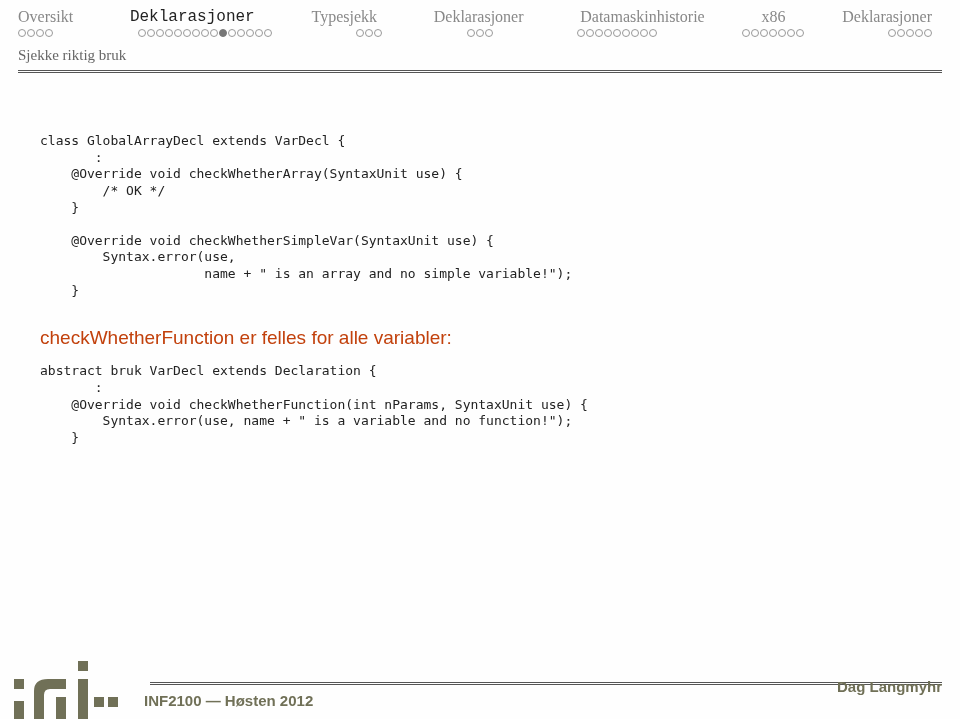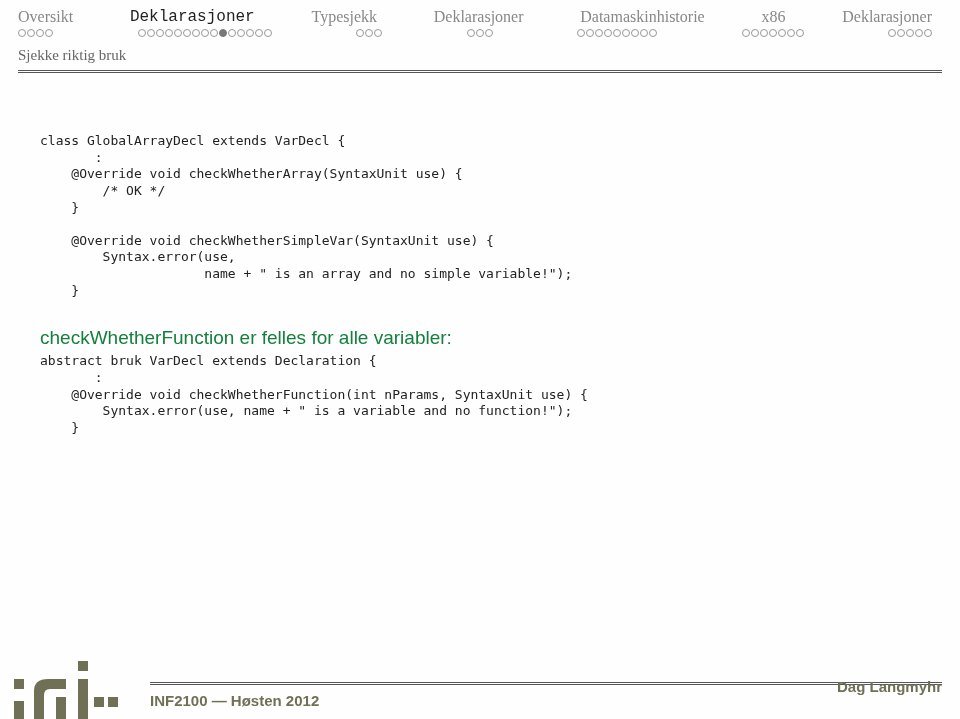--- a/index.html
+++ b/index.html
@@ -70,22 +70,22 @@
     font-family: 'Lucida Sans Typewriter', 'Lucida Console', Consolas, monospace;
     font-size: 13px;
     line-height: 1.28;
     color: #222;
     white-space: pre;
     margin-bottom: 28px;
   }
   .description {
     font-family: 'Lucida Sans', 'Lucida Grande', Arial, sans-serif;
     font-size: 19px;
-    color: #15803d;
-    margin-bottom: 4px;
+    color: #c2410c;
+    margin-bottom: 14px;
   }
   .footer {
     position: absolute;
     bottom: 0;
     left: 0;
     right: 0;
     height: 64px;
   }
   .logo {
     position: absolute;
@@ -101,21 +101,21 @@
     position: absolute;
     left: 150px;
     right: 18px;
     bottom: 34px;
     border-top: 1px solid #555;
     border-bottom: 1px solid #555;
     height: 3px;
   }
   .footer-left {
     position: absolute;
-    left: 150px;
+    left: 144px;
     bottom: 10px;
     font-family: 'Lucida Sans', 'Lucida Grande', Arial, sans-serif;
     font-size: 15px;
     color: #707057;
     font-weight: 600;
   }
   .footer-right {
     position: absolute;
     right: 18px;
     bottom: 24px;

